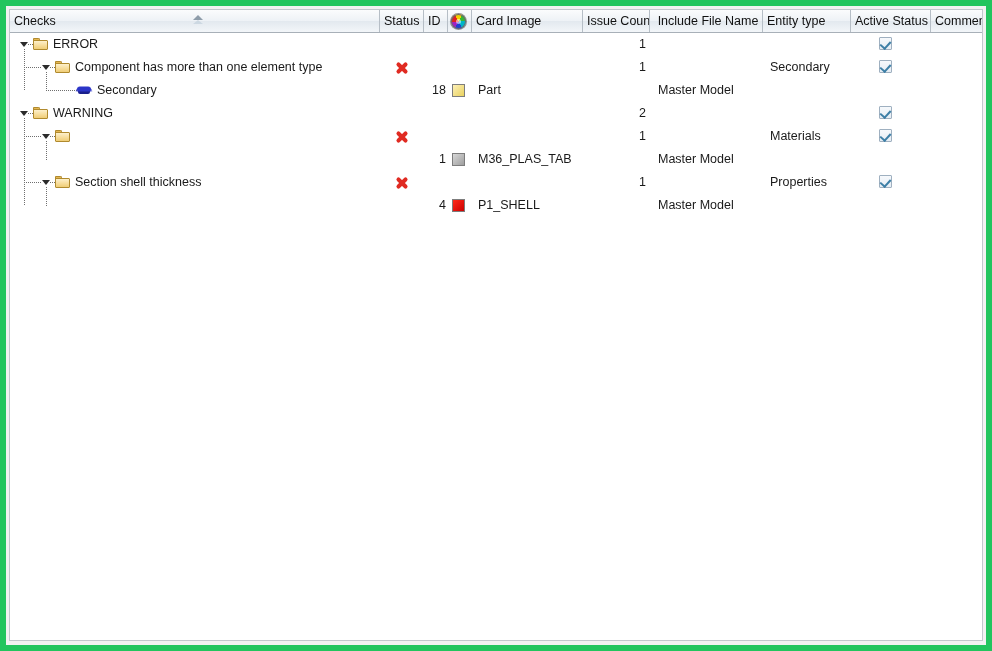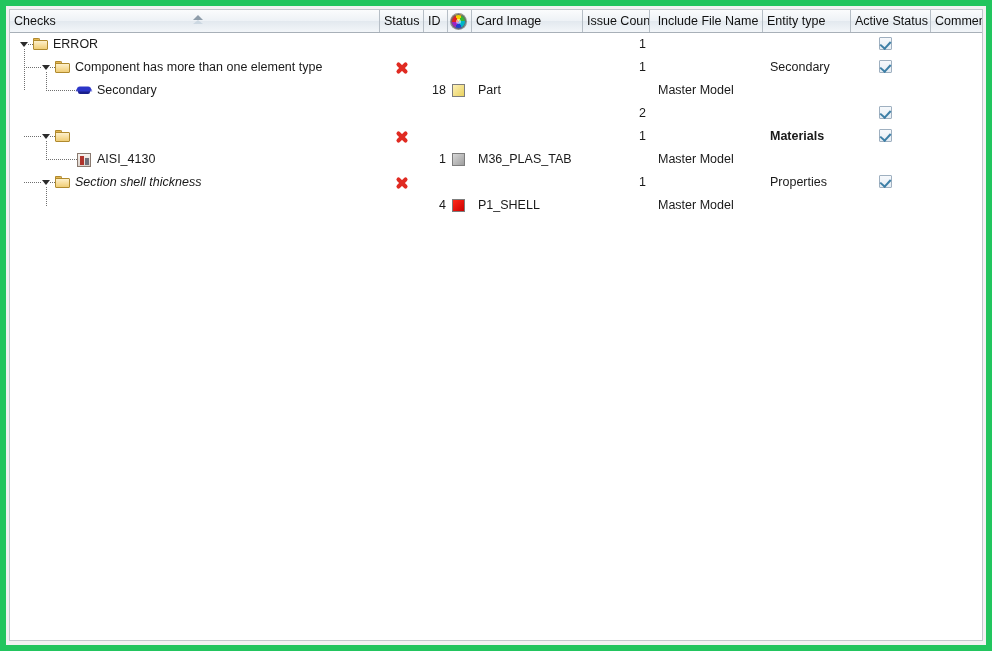--- a/index.html
+++ b/index.html
@@ -423,20 +423,32 @@
           <div class="cell" style="left: 438px; width: 24px;">
             <span class="swatch swatch-yellow" style="left: 4px; top: 5px;"></span>
           </div>
           <div class="cell" style="left: 462px; width: 111px; padding-left: 6px;">Part</div>
           <div class="cell num" style="left: 573px; width: 67px; padding-right: 4px;"></div>
           <div class="cell" style="left: 640px; width: 113px; padding-left: 8px;">Master Model</div>
           <div class="cell" style="left: 753px; width: 88px; padding-left: 7px;"></div>
           <div class="cell" style="left: 921px; width: 71px; padding-left: 4px;"></div>
         </div>
         <div class="grid-row" style="top: 69px;">
+          <div class="tree-cell" style="width: 370px;">
+            <span class="tline-h" style="left: 18px; top: 11px; width: 6px;"></span>
+            <span class="expander" style="left: 10px; top: 7px;">
+              <span class="carat"></span>
+            </span>
+            <span class="tline-v" style="left: 14px; top: 16px; height: 88px;"></span>
+            <span class="folder-icon" style="left: 23px; top: 4px;">
+              <span class="tab"></span>
+              <span class="body"></span>
+            </span>
+            <span class="tree-label" style="left: 43px;">WARNING</span>
+          </div>
           <div class="cell num" style="left: 414px; width: 24px; padding-right: 2px;"></div>
           <div class="cell" style="left: 462px; width: 111px; padding-left: 6px;"></div>
           <div class="cell num" style="left: 573px; width: 67px; padding-right: 4px;">2</div>
           <div class="cell" style="left: 640px; width: 113px; padding-left: 8px;"></div>
           <div class="cell" style="left: 753px; width: 88px; padding-left: 7px;"></div>
           <div class="cell" style="left: 841px; width: 80px;">
             <span class="checkbox" style="left: 28px; top: 4px;">
               <span class="tick"></span>
             </span>
           </div>
@@ -459,50 +471,41 @@
             <span class="xmark" style="left: 15px; top: 5px;">
               <span class="b b1"></span>
               <span class="b b2"></span>
               <span class="c"></span>
             </span>
           </div>
           <div class="cell num" style="left: 414px; width: 24px; padding-right: 2px;"></div>
           <div class="cell" style="left: 462px; width: 111px; padding-left: 6px;"></div>
           <div class="cell num" style="left: 573px; width: 67px; padding-right: 4px;">1</div>
           <div class="cell" style="left: 640px; width: 113px; padding-left: 8px;"></div>
-          <div class="cell" style="left: 753px; width: 88px; padding-left: 7px; font-weight: bold;">Materials</div>
+          <div class="cell" style="left: 753px; width: 88px; padding-left: 7px;">Materials</div>
           <div class="cell" style="left: 841px; width: 80px;">
             <span class="checkbox" style="left: 28px; top: 4px;">
               <span class="tick"></span>
             </span>
           </div>
           <div class="cell" style="left: 921px; width: 71px; padding-left: 4px;"></div>
         </div>
         <div class="grid-row" style="top: 115px;">
-          <div class="tree-cell" style="width: 370px;">
-            <span class="tline-h" style="left: 36px; top: 11px; width: 27px;"></span>
-            <span class="tline-h" style="left: 62px; top: 11px; width: 6px;"></span>
-            <span class="mat-icon" style="left: 67px; top: 5px;">
-              <span class="m1"></span>
-              <span class="m2"></span>
-            </span>
-            <span class="tree-label" style="left: 87px;">AISI_4130</span>
-          </div>
           <div class="cell num" style="left: 414px; width: 24px; padding-right: 2px;">1</div>
           <div class="cell" style="left: 438px; width: 24px;">
             <span class="swatch swatch-grey" style="left: 4px; top: 5px;"></span>
           </div>
           <div class="cell" style="left: 462px; width: 111px; padding-left: 6px;">M36_PLAS_TAB</div>
           <div class="cell num" style="left: 573px; width: 67px; padding-right: 4px;"></div>
           <div class="cell" style="left: 640px; width: 113px; padding-left: 8px;">Master Model</div>
           <div class="cell" style="left: 753px; width: 88px; padding-left: 7px;"></div>
           <div class="cell" style="left: 921px; width: 71px; padding-left: 4px;"></div>
         </div>
         <div class="grid-row" style="top: 138px;">
-          <div class="tree-cell" style="width: 370px; font-style: italic;">
+          <div class="tree-cell" style="width: 370px;">
             <span class="tline-h" style="left: 14px; top: 11px; width: 18px;"></span>
             <span class="tline-h" style="left: 40px; top: 11px; width: 6px;"></span>
             <span class="expander" style="left: 32px; top: 7px;">
               <span class="carat"></span>
             </span>
             <span class="tline-v" style="left: 36px; top: 16px; height: 19px;"></span>
             <span class="folder-icon" style="left: 45px; top: 4px;">
               <span class="tab"></span>
               <span class="body"></span>
             </span>

